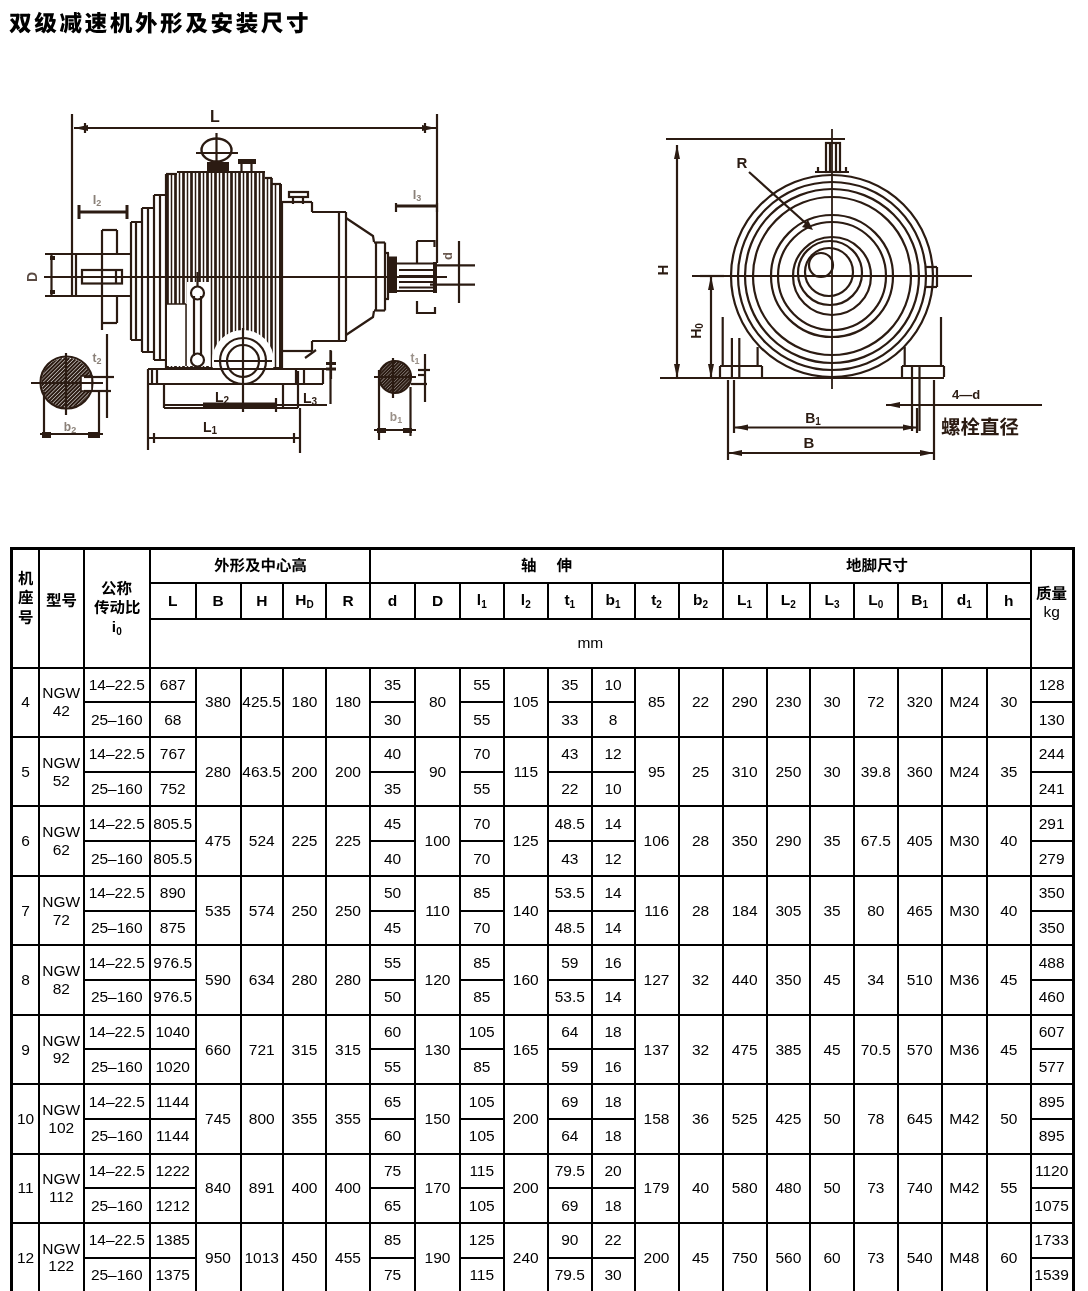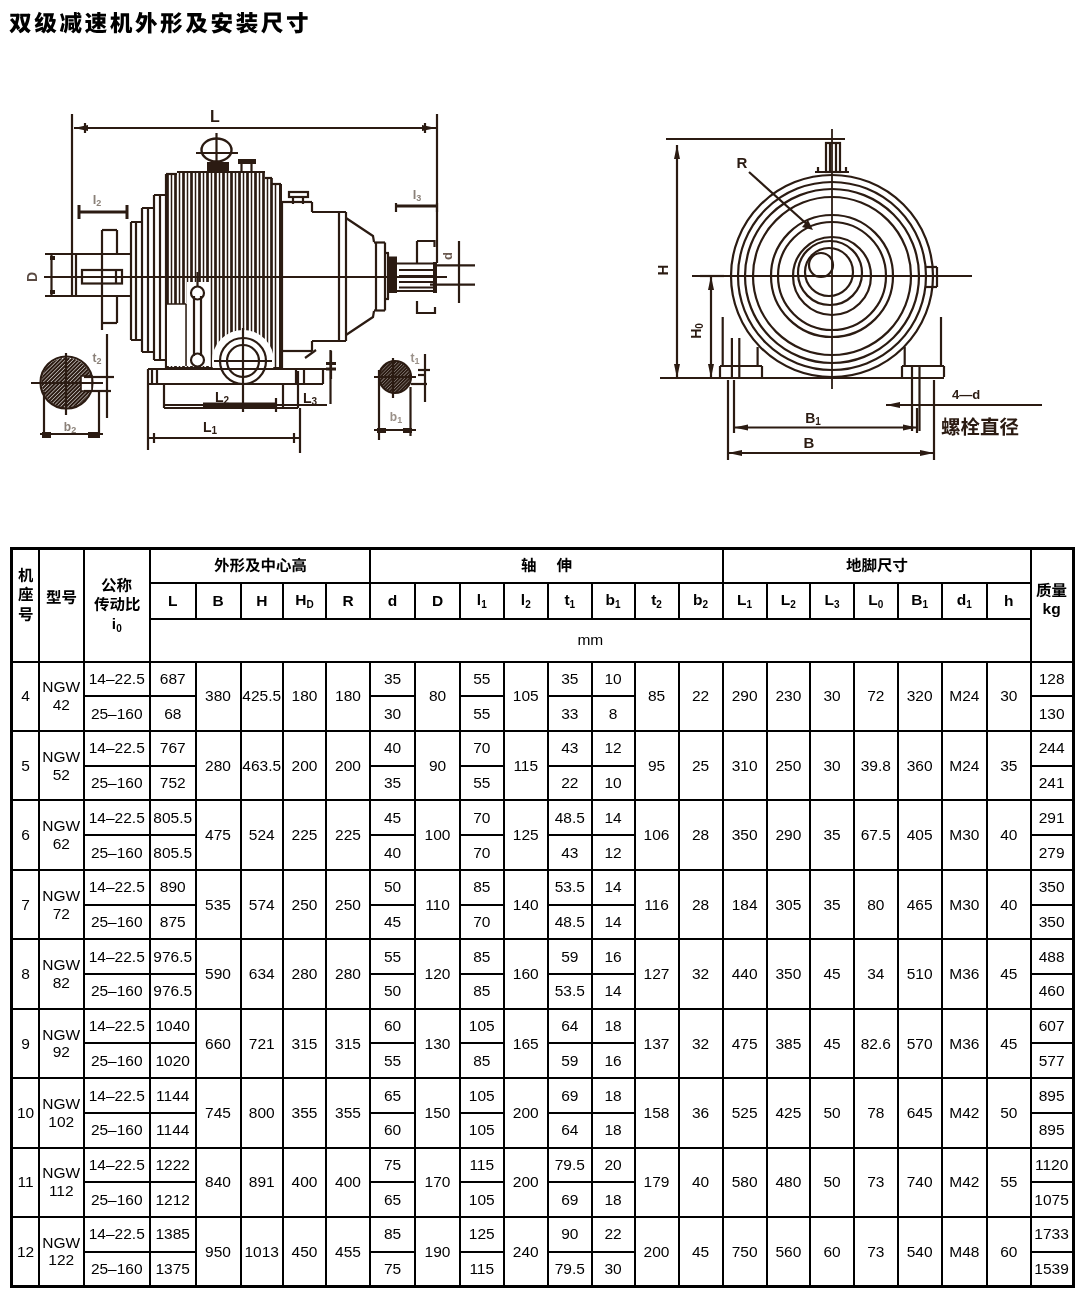--- a/index.html
+++ b/index.html
@@ -562,21 +562,21 @@
                 <use href="#b5c3a" x="2000"></use>
                 <use href="#b5bf8" x="3000"></use>
               </g>
             </svg></td>
       <td class="hd" rowspan="3">
             <div style="position:relative;top:-5px"><svg width="31.0" height="18.1" viewBox="0 -900 2000 1170" style="display:block;margin:0 auto">
                 <g fill="#000" transform="scale(1,-1)">
                   <use href="#b8d28" x="0"></use>
                   <use href="#b91cf" x="1000"></use>
                 </g>
-              </svg><span style="font-weight:bold">kg</span></div>
+              </svg><span style="font-weight:normal">kg</span></div>
           </td>
     </tr>
     <tr style="height:36px">
       <td class="hd">L</td>
           <td class="hd">B</td>
           <td class="hd">H</td>
       <td class="hd">H<sub>D</sub></td>
           <td class="hd">R</td>
       <td class="hd">d</td>
           <td class="hd">D</td>
@@ -587,21 +587,21 @@
       <td class="hd">t<sub>2</sub></td>
           <td class="hd">b<sub>2</sub></td>
       <td class="hd">L<sub>1</sub></td>
           <td class="hd">L<sub>2</sub></td>
       <td class="hd">L<sub>3</sub></td>
           <td class="hd">L<sub>0</sub></td>
       <td class="hd">B<sub>1</sub></td>
           <td class="hd">d<sub>1</sub></td>
       <td class="hd">h</td>
     </tr>
-    <tr style="height:43px">
+    <tr style="height:49px">
       <td class="mmrow" colspan="20">mm</td>
     </tr>
     <tr style="height:34.72px">
       <td rowspan="2">4</td>
       <td rowspan="2">NGW<br>42</td>
       <td>14–22.5</td>
           <td>687</td>
       <td rowspan="2">380</td>
           <td rowspan="2">425.5</td>
           <td rowspan="2">180</td>
@@ -785,21 +785,21 @@
           <td rowspan="2">130</td>
           <td>105</td>
           <td rowspan="2">165</td>
       <td>64</td>
           <td>18</td>
           <td rowspan="2">137</td>
           <td rowspan="2">32</td>
       <td rowspan="2">475</td>
           <td rowspan="2">385</td>
           <td rowspan="2">45</td>
-          <td rowspan="2">82.6</td>
+          <td rowspan="2">70.5</td>
           <td rowspan="2">570</td>
           <td rowspan="2">M36</td>
           <td rowspan="2">45</td>
       <td>607</td>
     </tr>
     <tr style="height:34.72px">
       <td>25–160</td>
           <td>1020</td>
       <td>55</td>
           <td>85</td>

